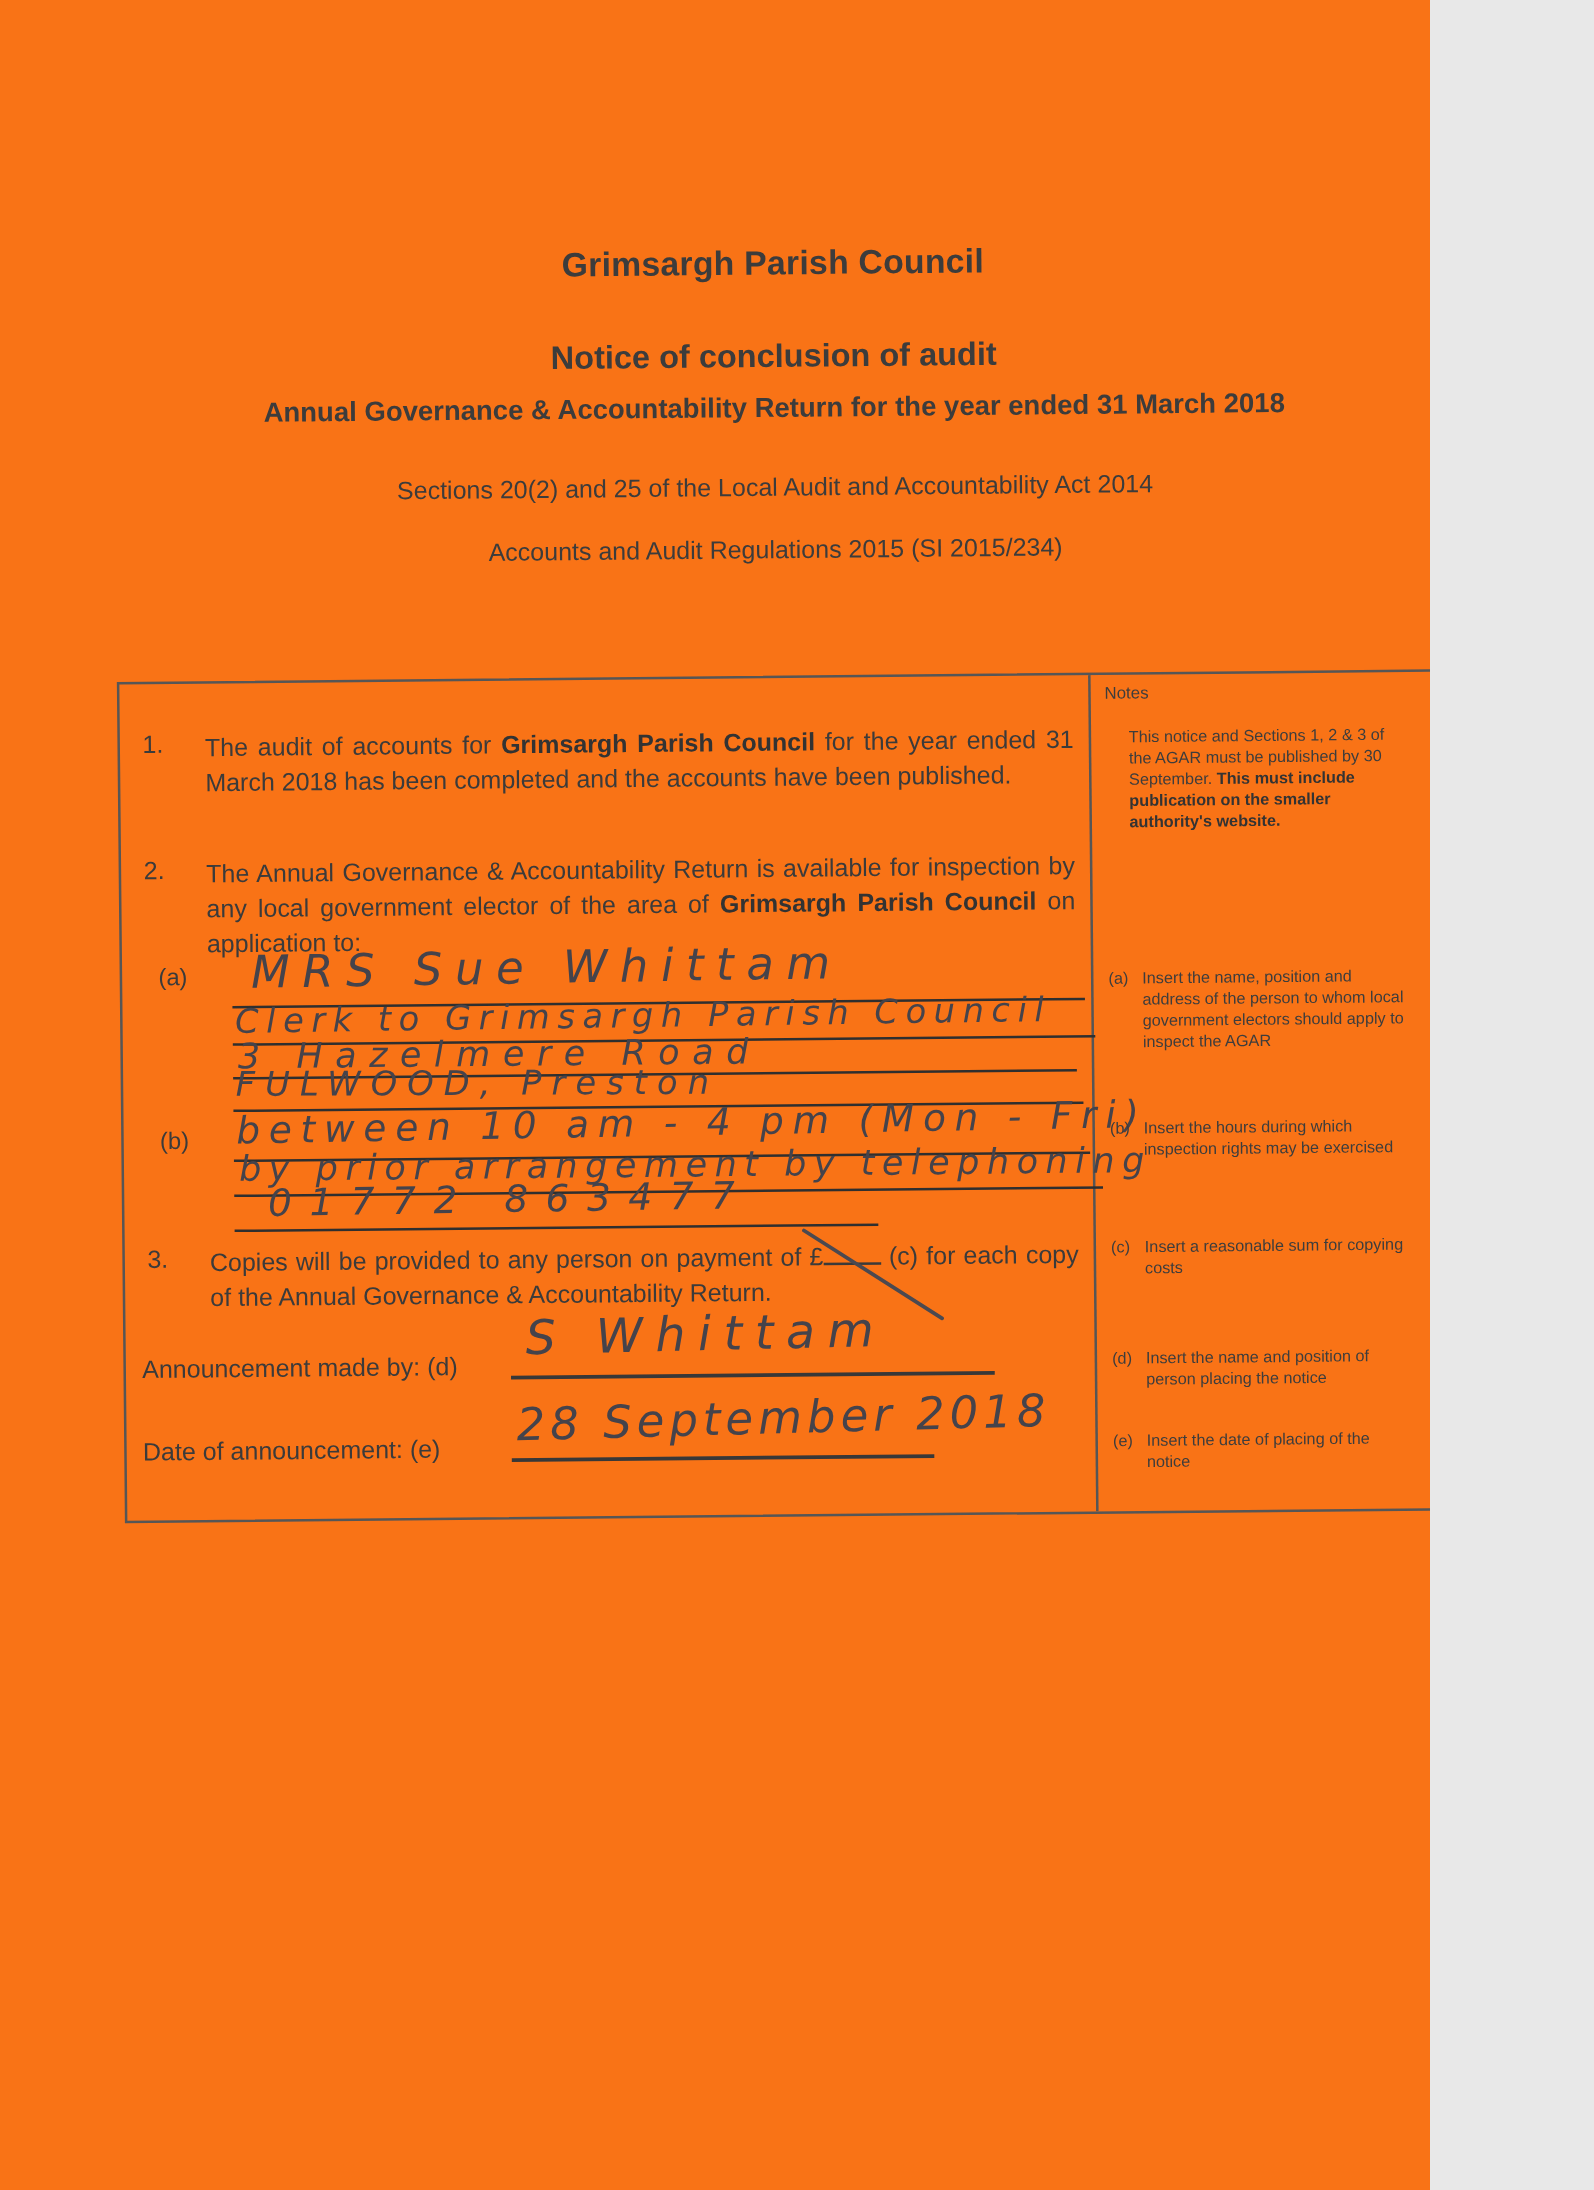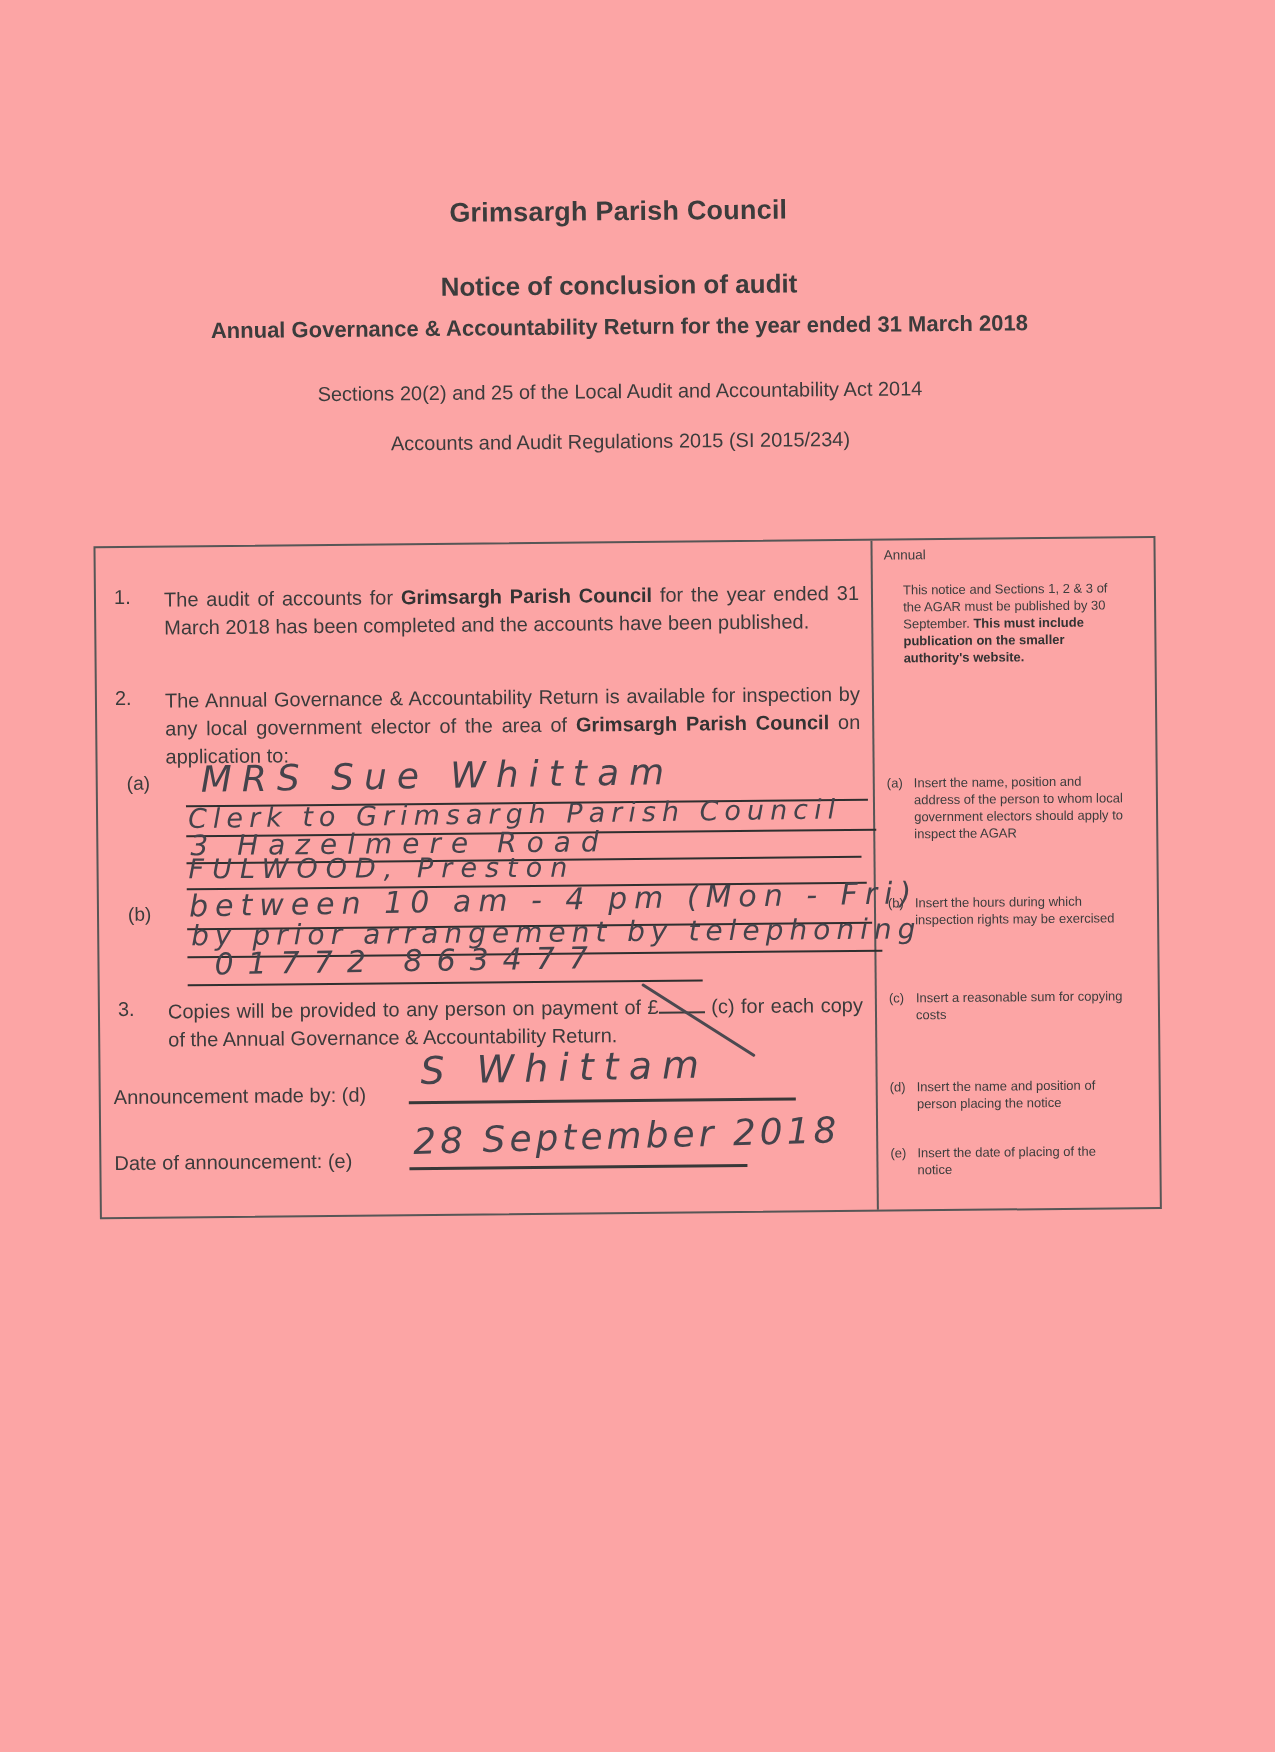--- a/index.html
+++ b/index.html
@@ -1,19 +1,19 @@
 <!DOCTYPE html>
 <html><head>
 <meta charset="utf-8">
 <style>
   html,body{margin:0;padding:0;background:#e8e8e8;}
   .page{
     position:relative;
-    width:1275px;height:1752px;
-    background:#fca5a5;
+    width:1144px;height:1752px;
+    background:#f97316;
     overflow:hidden;
     font-family:"Liberation Sans", sans-serif;
     color:#3a3a3a;
   }
   .scan{
     position:absolute;inset:0;
     transform:rotate(-0.55deg);
     transform-origin:50% 52%;
   }
   
@@ -111,21 +111,21 @@
       <div class="slash"></div>
 
       <div class="row-label" style="top:538px;">Announcement made by: (d)</div>
       <div class="hw" style="left:320px;top:502px;font-size:38px;letter-spacing:10px;transform:rotate(-0.8deg);">S Whittam</div>
       <div class="sig-line" style="left:308px;top:556px;width:387px;"></div>
 
       <div class="row-label" style="top:604px;">Date of announcement: (e)</div>
       <div class="hw" style="left:312px;top:572px;font-size:36px;letter-spacing:4px;transform:rotate(-1deg);">28 September 2018</div>
       <div class="sig-line" style="left:308px;top:622px;width:338px;"></div>
 
-      <div class="notes-hdr">Annual</div>
+      <div class="notes-hdr">Notes</div>
       <div class="note-intro"><span>This notice and Sections 1, 2 &amp; 3 of the AGAR must be published by 30 September. </span><b>This must include publication on the smaller authority's website.</b></div>
 
       <div class="note" style="top:234px;">
         <span class="nm">(a)</span>
         <span class="nt">Insert the name, position and address of the person to whom local government electors should apply to inspect the AGAR</span>
       </div>
       <div class="note" style="top:354px;">
         <span class="nm">(b)</span>
         <span class="nt">Insert the hours during which inspection rights may be exercised</span>
       </div>

